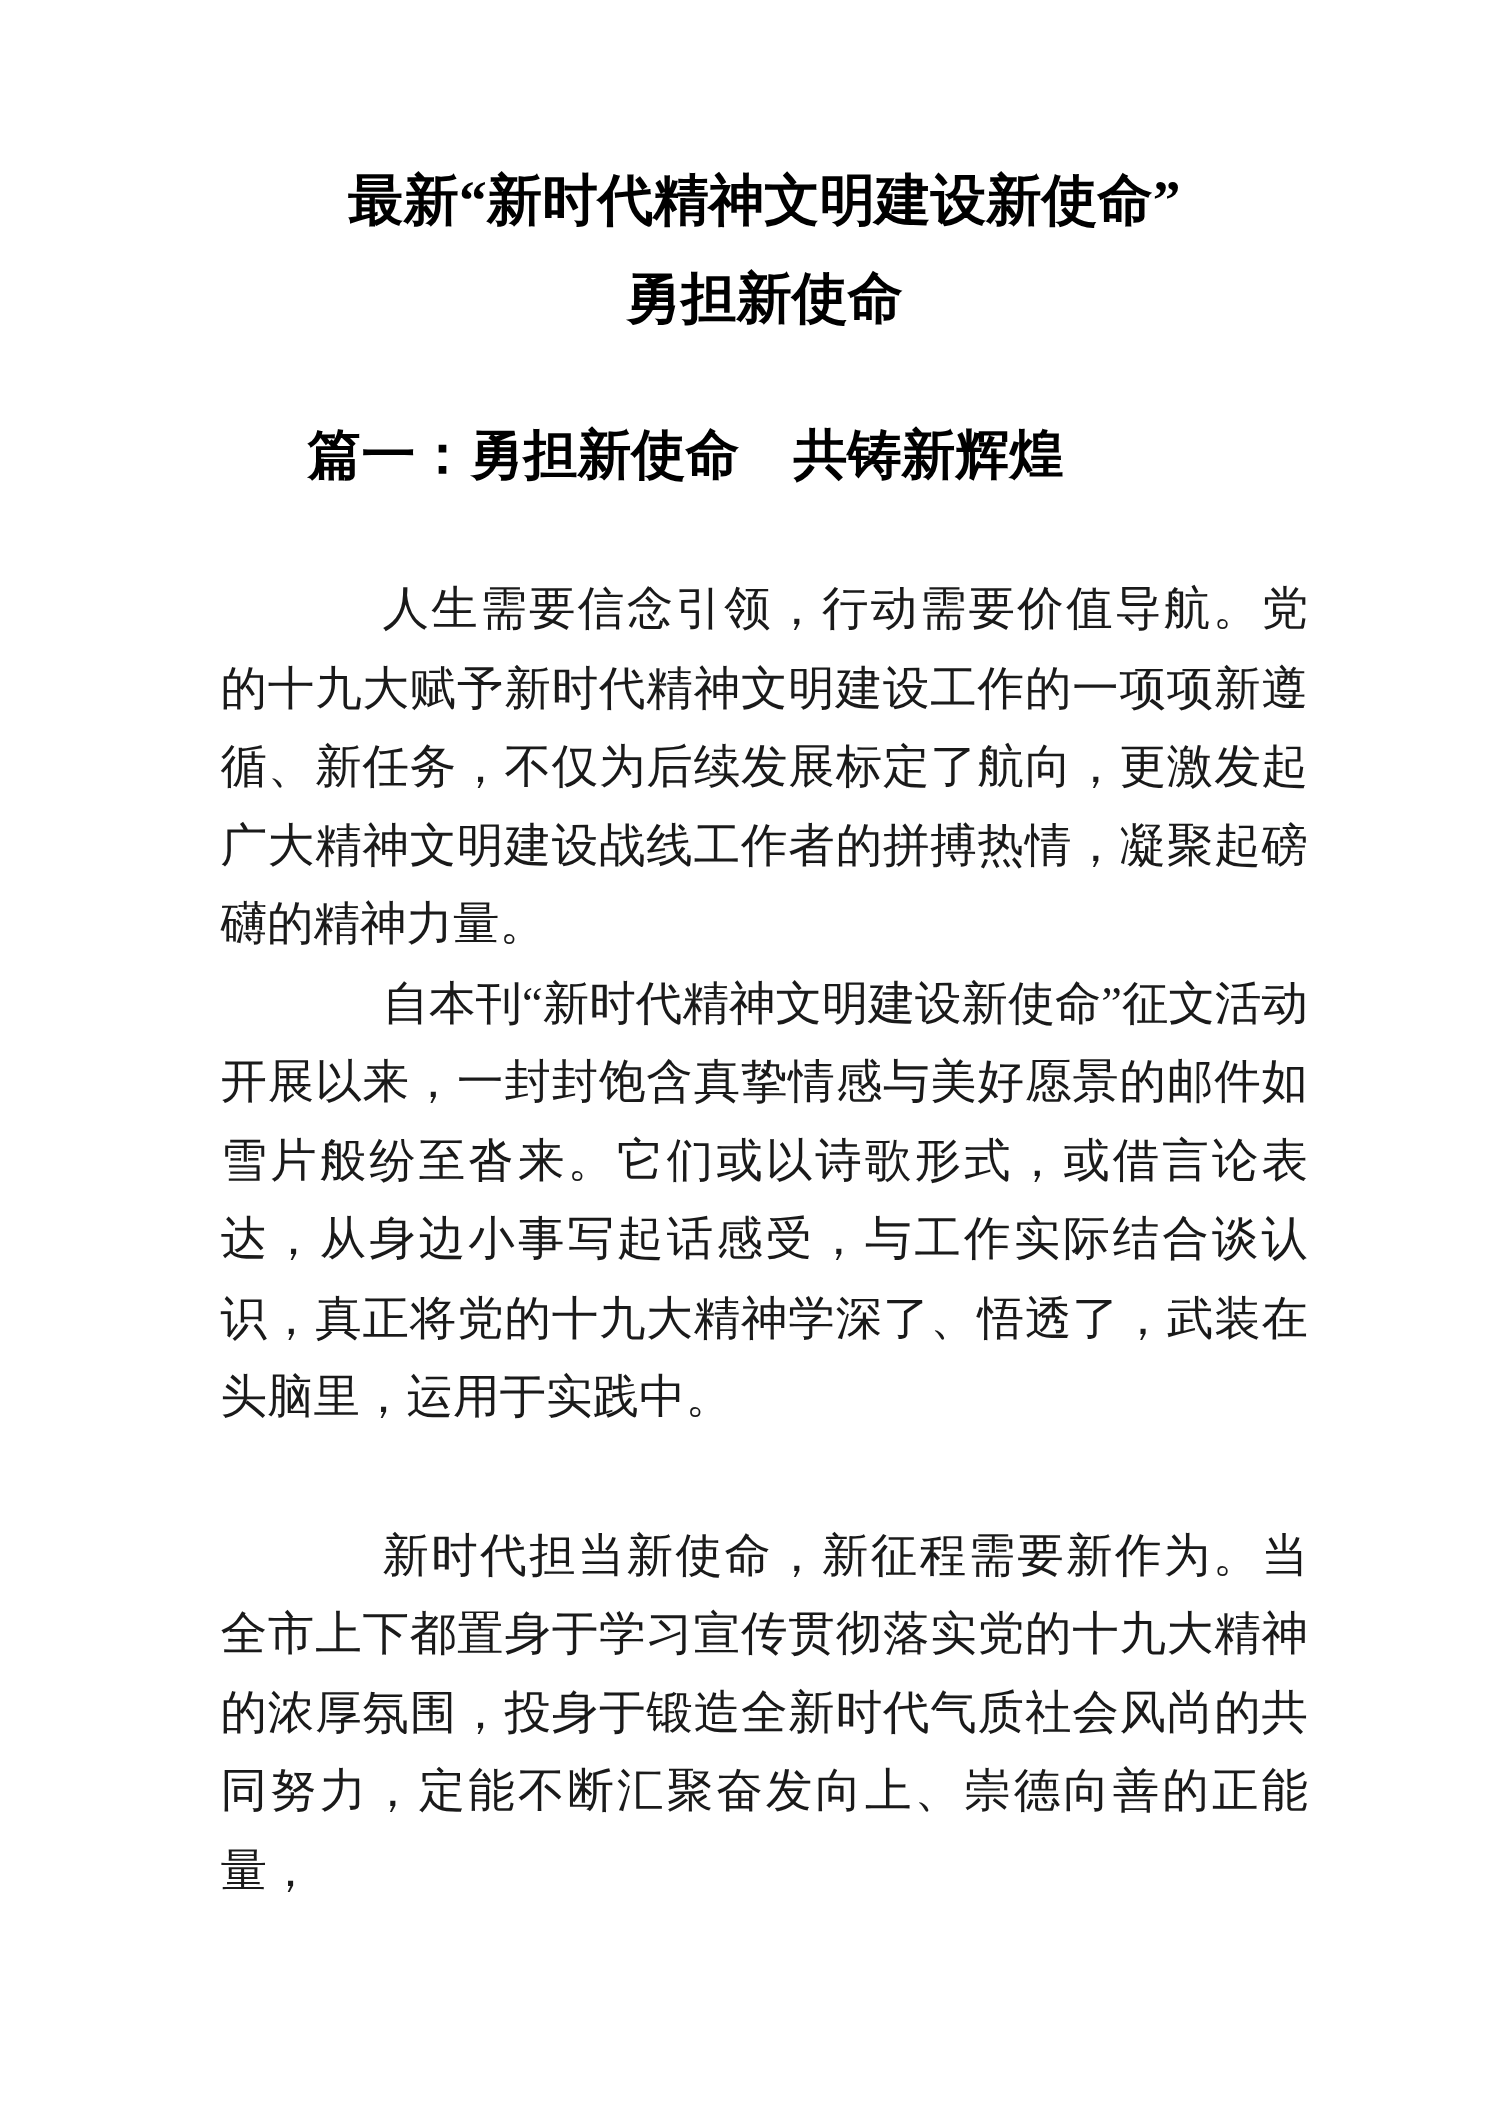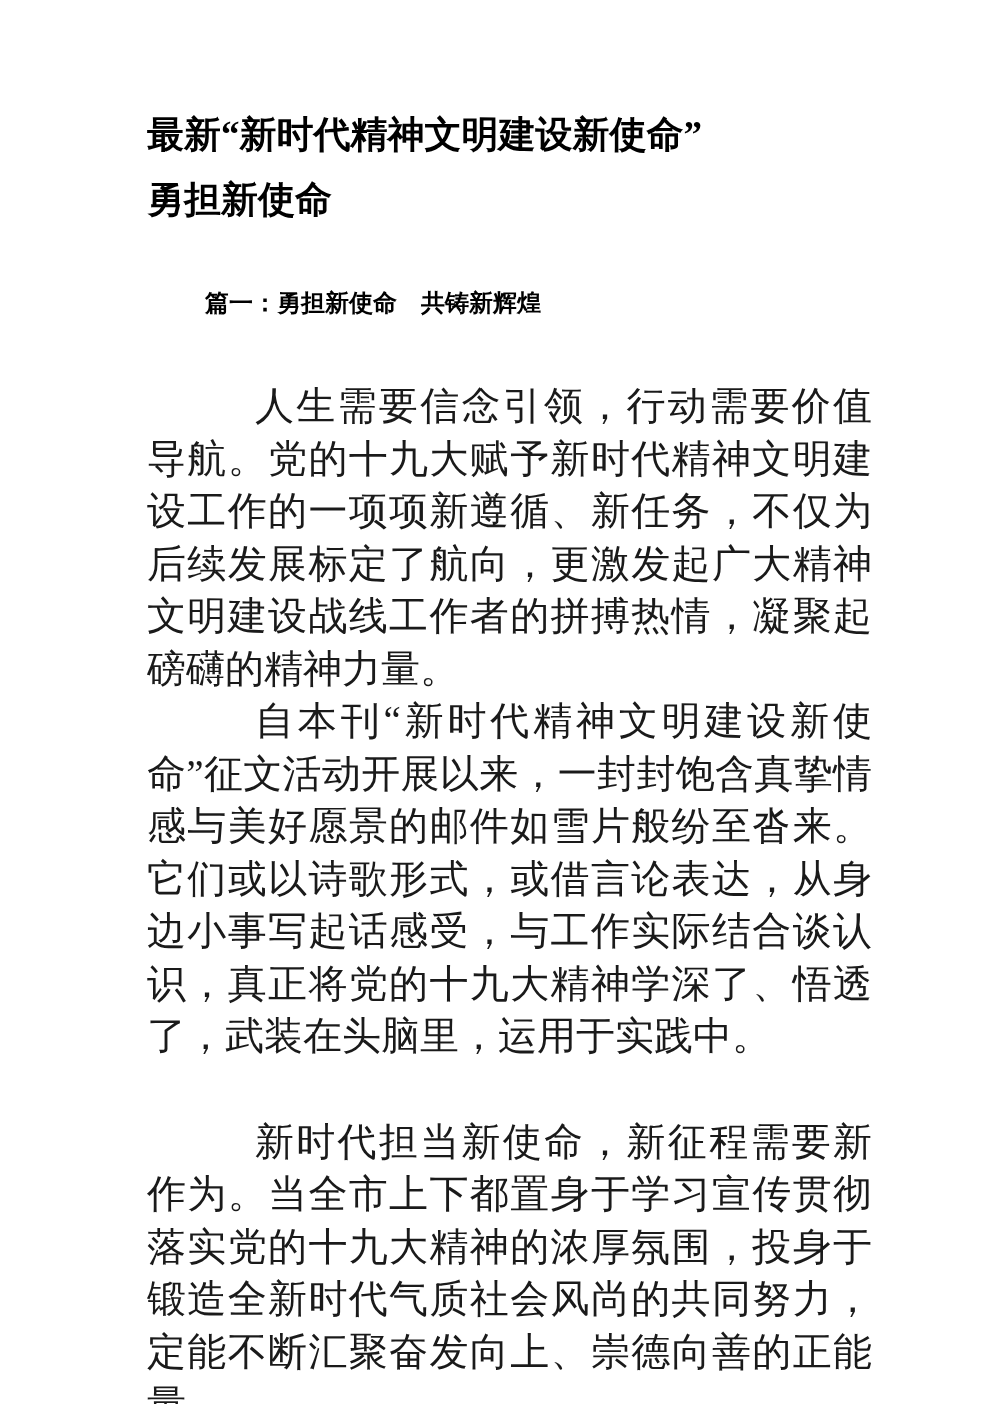--- a/index.html
+++ b/index.html
@@ -19,37 +19,37 @@
     width: 993px;
     height: 1404px;
     padding: 102px 121px 0 147px;
     background: #ffffff;
   }
   .doc-title {
     margin: 0;
     font-size: 37px;
     line-height: 65px;
     font-weight: 700;
-    text-align: left;
+    text-align: center;
     color: #000000;
   }
   .title-line {
     display: block;
   }
   .section-heading {
     margin: 45px 0 50px 0;
-    font-size: 24px;
+    font-size: 36px;
     line-height: 53px;
     font-weight: 700;
     color: #000000;
     text-indent: 58px;
   }
   .body-para {
     margin: 0;
-    font-size: 39px;
+    font-size: 31px;
     line-height: 52.5px;
     text-align: justify;
     text-justify: inter-ideograph;
     text-indent: 108px;
     word-break: normal;
   }
   .para-spaced {
     margin-top: 53px;
   }
 </style>

